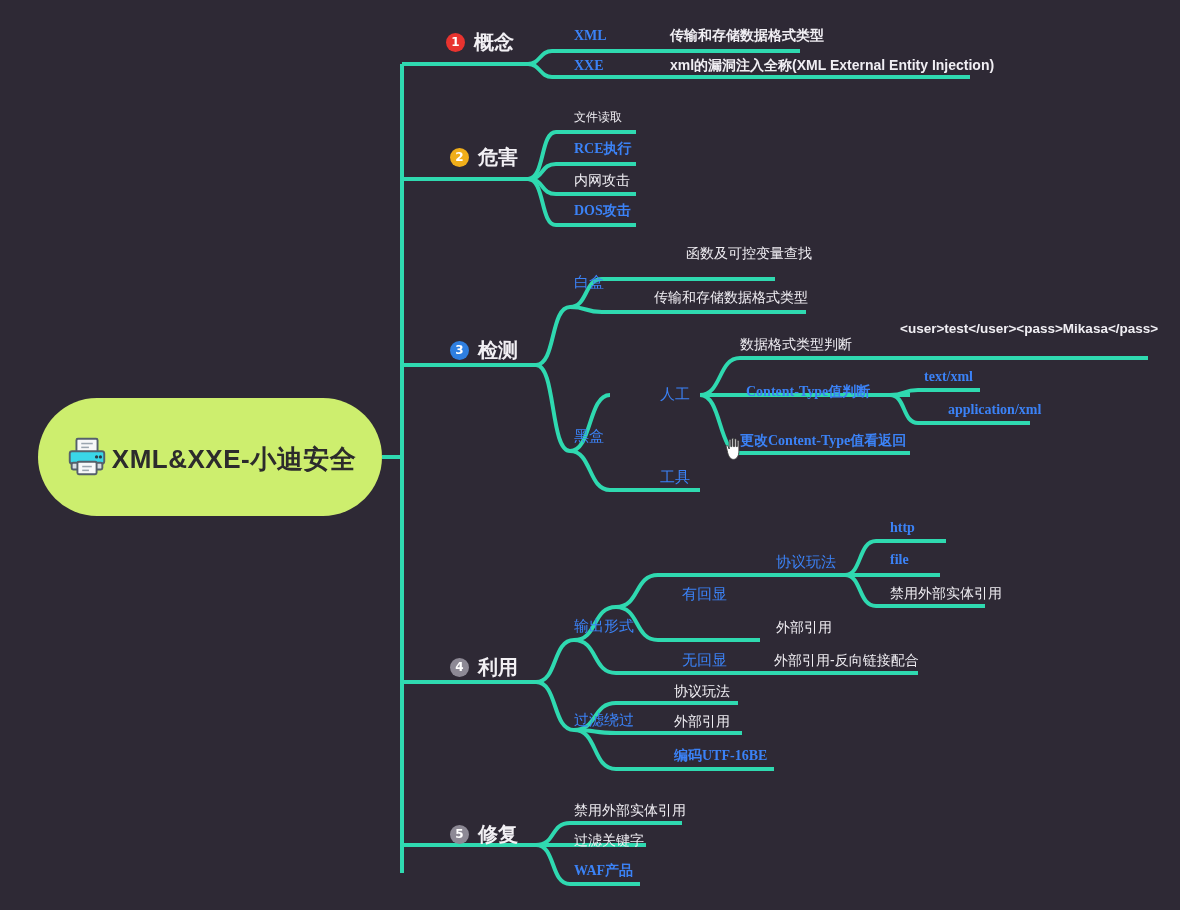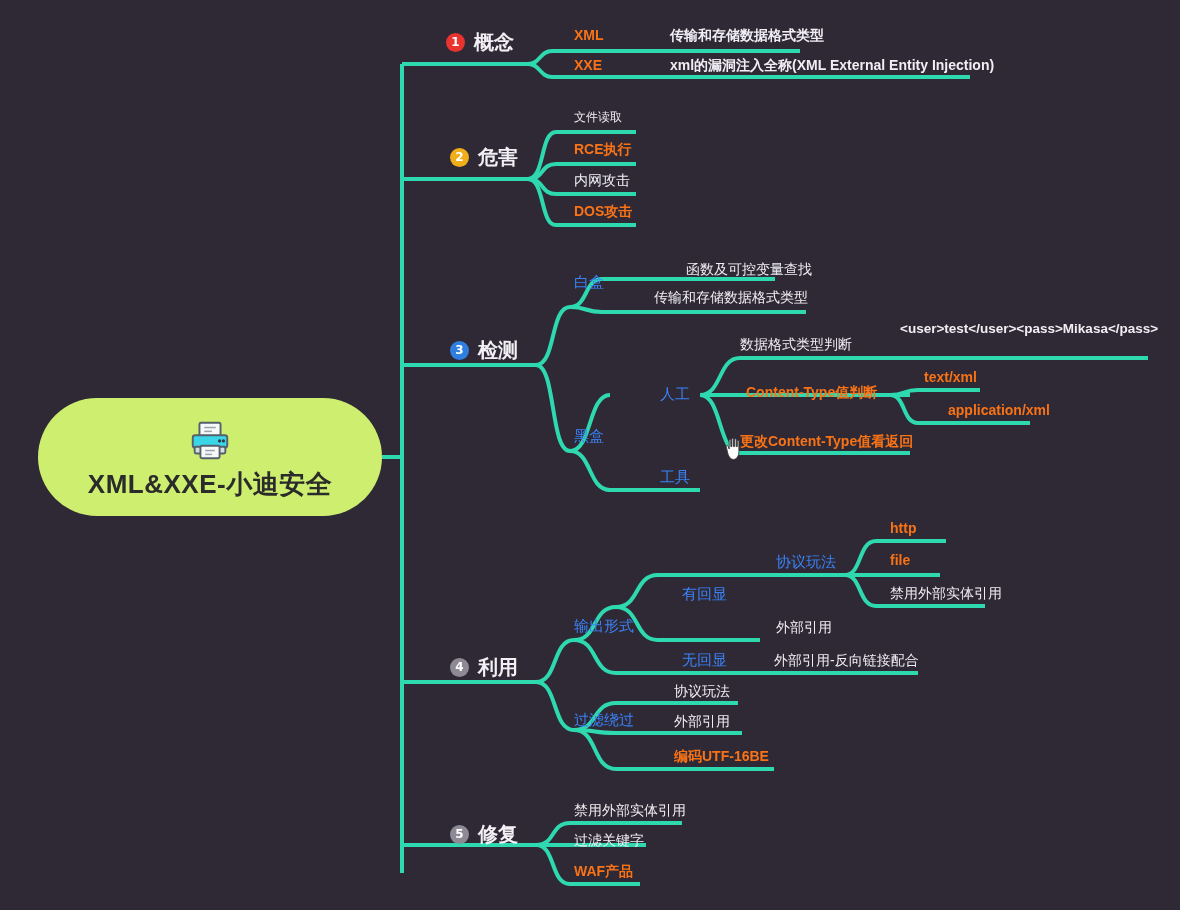--- a/index.html
+++ b/index.html
@@ -14,21 +14,21 @@
   svg.wires{position:absolute;left:0;top:0;width:1180px;height:910px;pointer-events:none;}
 
   
   .root-node{
     position:absolute;
     left:38px;top:398px;
     width:344px;height:118px;
     background:#cdee6e;
     border-radius:60px;
     box-shadow:0 0 0 0 rgba(0,0,0,0);
-    display:flex;flex-direction:column;
+    display:flex;flex-direction:row;
     align-items:center;justify-content:center;
     gap:2px;
   }
   .root-title{
     font-size:26px;font-weight:bold;color:#2c2b2c;
     letter-spacing:.5px;line-height:1;
     margin-top:4px;
   }
   .printer-icon{width:46px;height:46px;display:block;margin-bottom:2px;}
 
@@ -48,21 +48,21 @@
     display:inline-flex;align-items:center;justify-content:center;
     font-size:12px;font-weight:bold;color:#fff;
     font-family:"DejaVu Sans",sans-serif;
     line-height:1;
   }
   .lvl2{font-size:15px;font-weight:normal;color:#3b82f6;}
   .leafrow{
     display:flex;align-items:baseline;
     font-size:14px;
   }
-  .leafrow .k{font-weight:bold;color:#f97316;}
+  .leafrow .k{font-weight:bold;color:#3b82f6;font-family:Liberation Serif, serif;}
   .leafrow .v{color:#f0eef3;}
   .bold{font-weight:bold;}
   .thin{font-weight:normal;}
 
   
   .cursor{
     position:absolute;left:722px;top:436px;
     width:22px;height:26px;pointer-events:none;
   }
 </style>
@@ -179,21 +179,21 @@
   </div>
 
   <div class="node lvl1" style="left:450px;top:340px;">
     <span class="badge" style="background:#2f7fe0">3</span>
     <span>检测</span>
   </div>
 
   <div class="node lvl2" style="left:574px;top:274px;">白盒</div>
   <div class="node lvl2" style="left:574px;top:428px;">黑盒</div>
 
-  <div class="node leafrow thin" style="left:654px;top:262px;padding-left:32px;">
+  <div class="node leafrow thin" style="left:654px;top:246px;padding-left:32px;">
     <span class="v">函数及可控变量查找</span>
   </div>
   <div class="node leafrow thin" style="left:654px;top:290px;">
     <span class="v">传输和存储数据格式类型</span>
   </div>
 
   <div class="node lvl2" style="left:660px;top:386px;">人工</div>
   <div class="node lvl2" style="left:660px;top:469px;">工具</div>
 
   <div class="node leafrow thin" style="left:740px;top:337px;">

